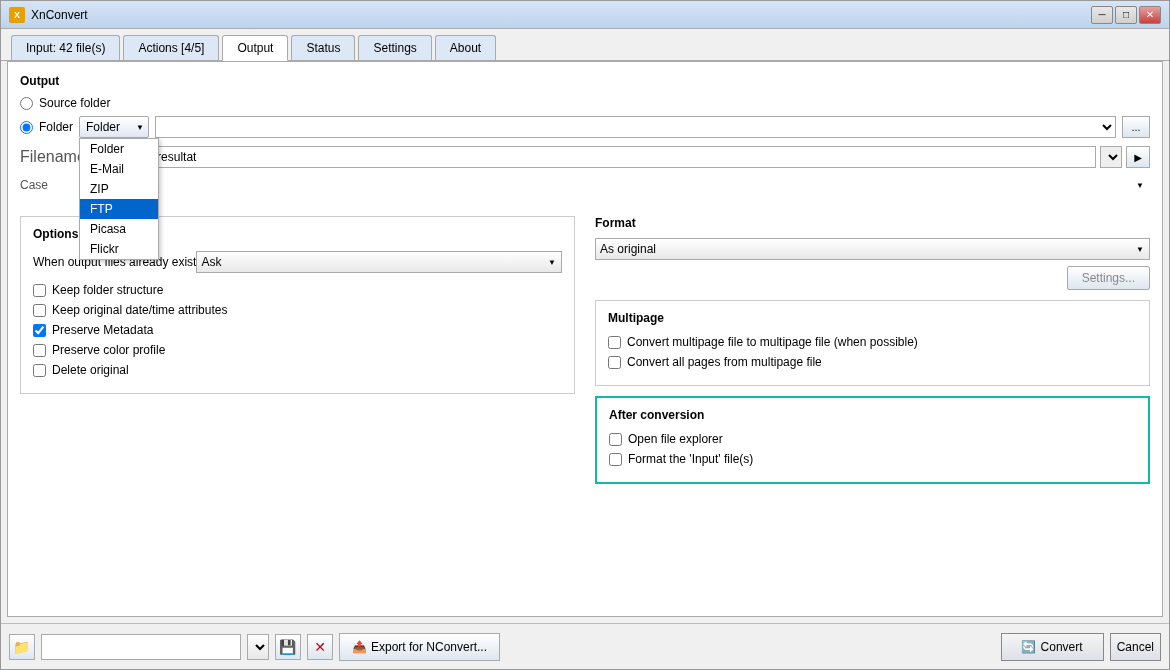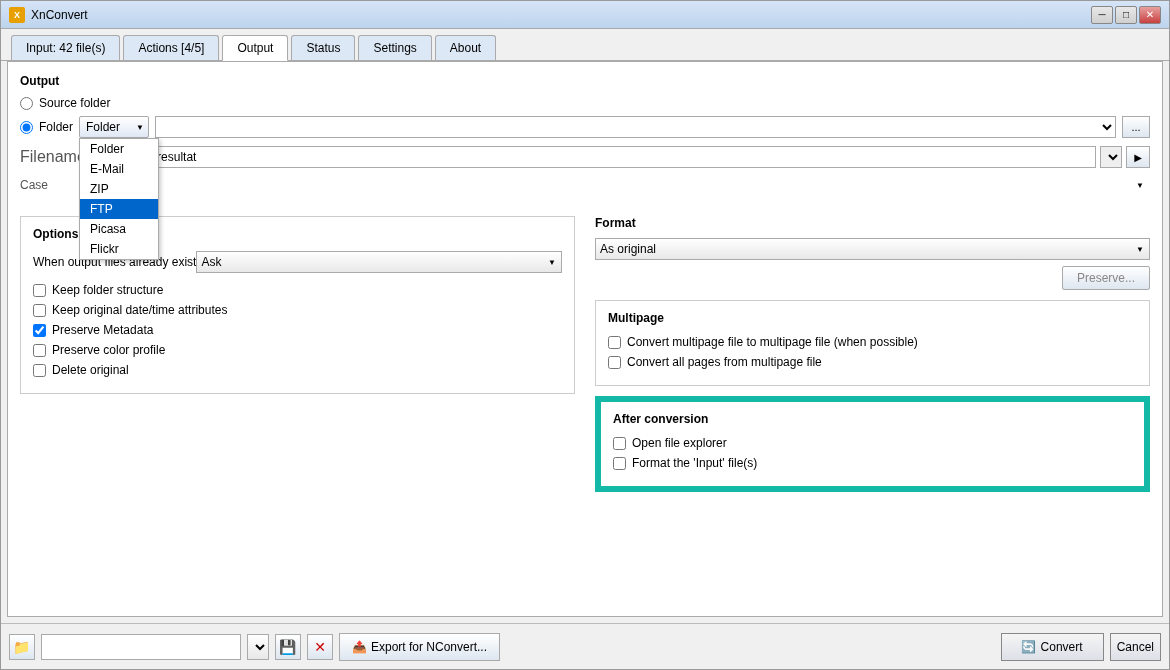--- a/index.html
+++ b/index.html
@@ -376,21 +376,21 @@
       height: 13px;
       cursor: pointer;
     }
 
     .multipage-group {
       border: 1px solid #ccc;
       padding: 10px 12px;
       margin-bottom: 10px;
     }
     .after-group {
-      border: 6px solid #14b8a6;
+      border: 2px solid #14b8a6;
       padding: 10px 12px;
     }
 
     .bottombar {
       background: #f0f0f0;
       height: 46px;
       border-top: 1px solid #bbb;
       display: flex;
       align-items: center;
       padding: 0 8px;
@@ -617,21 +617,21 @@
             <span class="format-label">Format</span>
           </div>
           <div style="display:flex;gap:6px;margin-bottom:6px;">
             <div class="format-select-wrap">
               <select class="format-select">
                 <option>As original</option>
               </select>
             </div>
           </div>
           <div style="display:flex;justify-content:flex-end;">
-            <button class="settings-btn">Preserve...</button>
+            <button class="settings-btn">Settings...</button>
           </div>
         </div>
 
         <div class="multipage-group">
           <div class="options-title">Multipage</div>
           <div class="checkbox-row">
             <input type="checkbox" class="checkbox-input" style="">
             <span>Convert multipage file to multipage file (when possible)</span>
           </div>
           <div class="checkbox-row">

